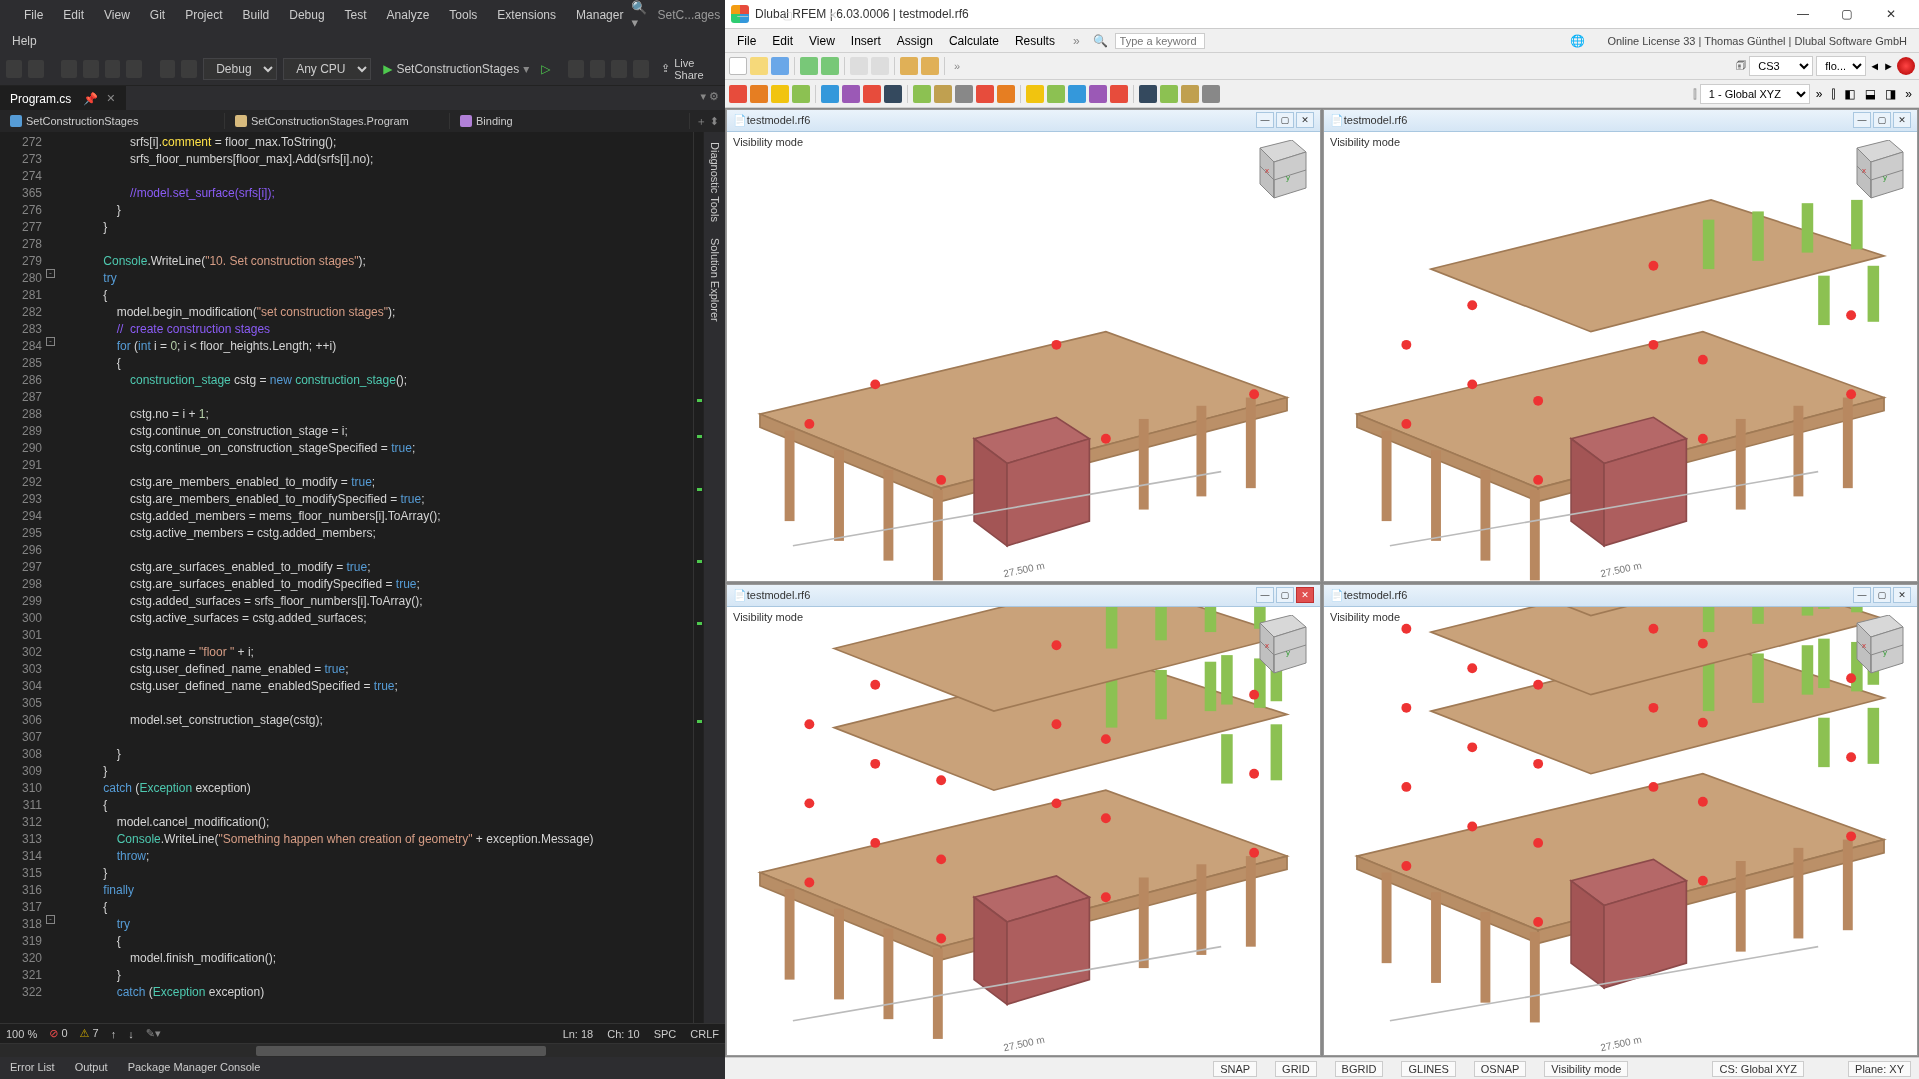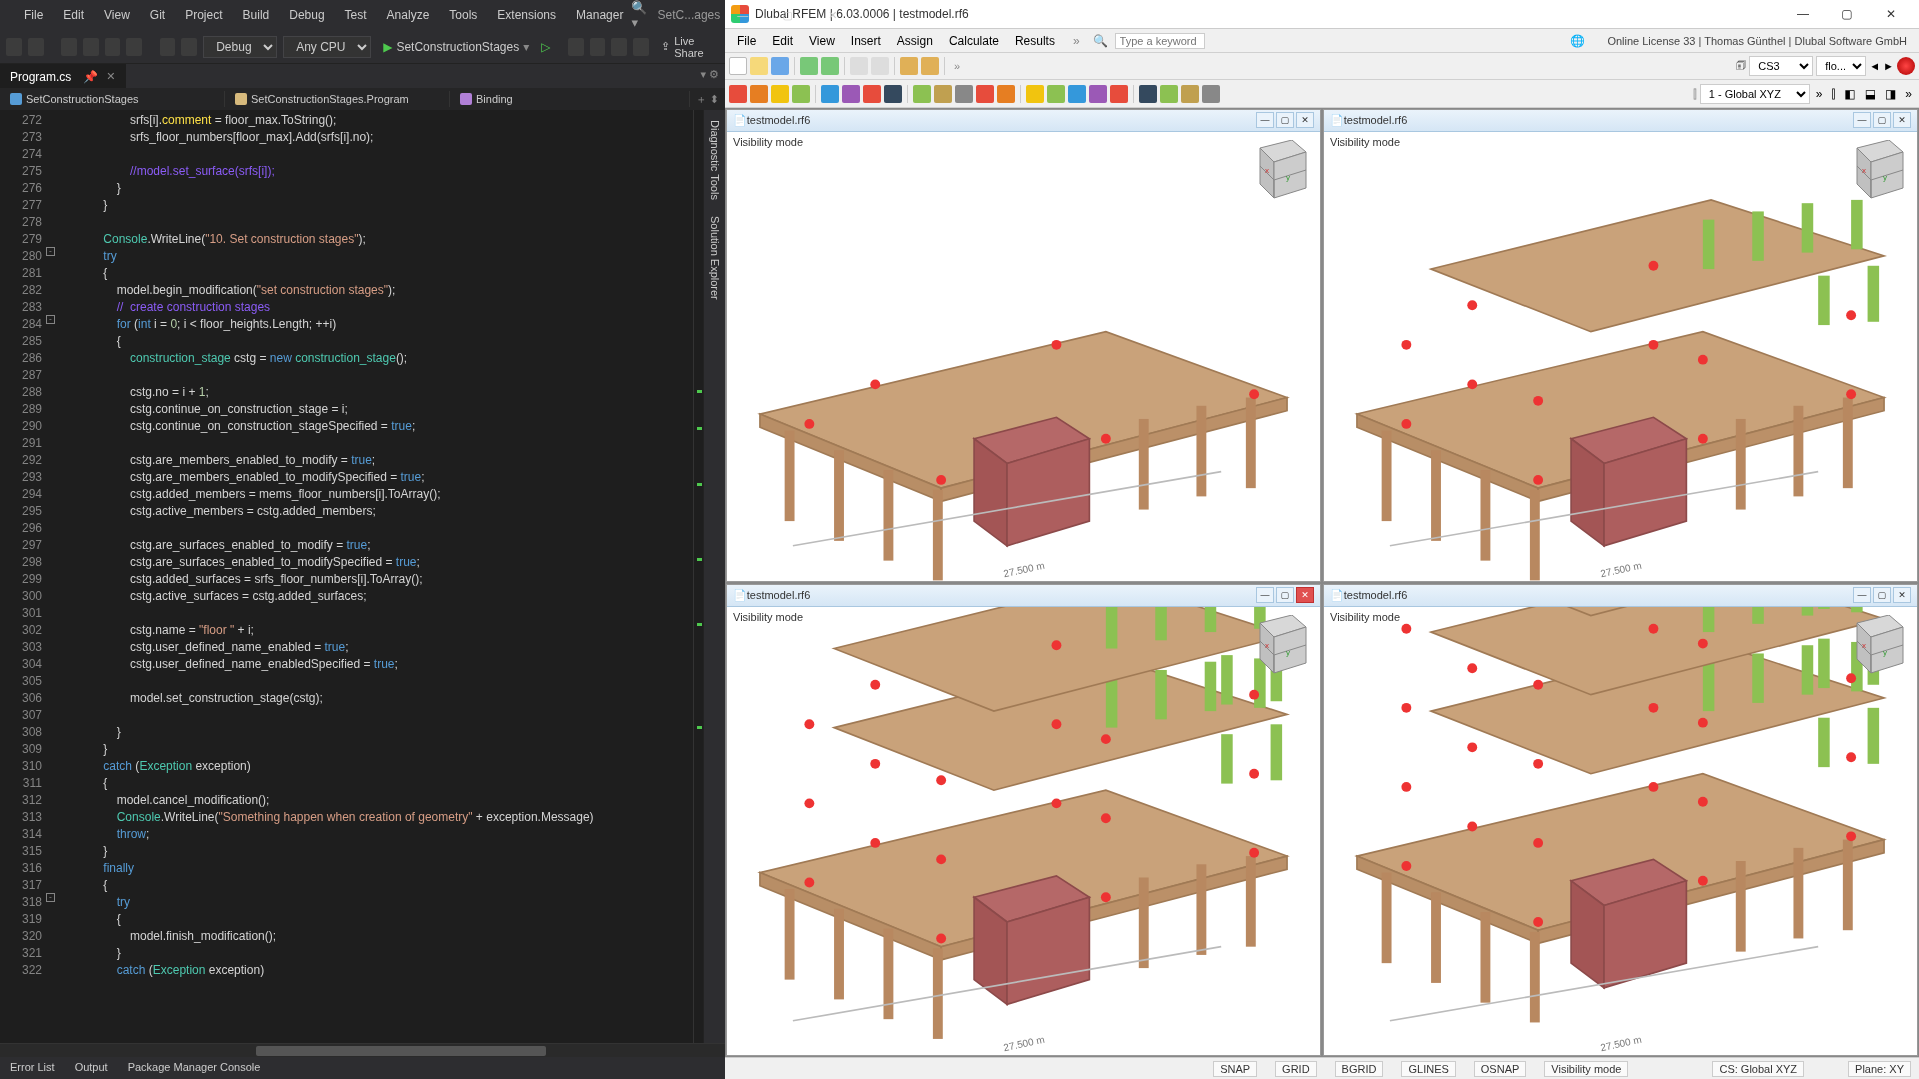--- a/index.html
+++ b/index.html
@@ -115,20 +115,21 @@
     <div class="vs-title-center">
       <span style="font-size:13px;">🔍 ▾</span>
       <span>SetC...ages</span>
     </div>
     <div class="vs-winbtns">
       <div>—</div>
       <div>▢</div>
       <div>✕</div>
     </div>
   </div>
+  <div class="vs-help">Help</div>
 
   <div class="vs-toolbar">
     <div class="tbtn"></div>
     <div class="tbtn"></div>
     <div style="width:6px"></div>
     <div class="tbtn"></div>
     <div class="tbtn"></div>
     <div class="tbtn"></div>
     <div class="tbtn"></div>
     <div style="width:6px"></div>
@@ -183,21 +184,21 @@
   <div class="editor-wrap">
     <div class="gutter" id="gutter">
       <div class="fold-col">
         <div class="fold-mark" style="top:137px">-</div>
         <div class="fold-mark" style="top:205px">-</div>
         <div class="fold-mark" style="top:783px">-</div>
       </div>
     <div class="ln">272</div>
         <div class="ln">273</div>
         <div class="ln">274</div>
-        <div class="ln">275</div>
+        <div class="ln">365</div>
         <div class="ln">276</div>
         <div class="ln">277</div>
         <div class="ln">278</div>
         <div class="ln">279</div>
         <div class="ln">280</div>
         <div class="ln">281</div>
         <div class="ln">282</div>
         <div class="ln">283</div>
         <div class="ln">284</div>
         <div class="ln">285</div>
@@ -247,20 +248,34 @@
       <div class="mm-dot" style="top:48%"></div>
         <div class="mm-dot" style="top:55%"></div>
         <div class="mm-dot" style="top:66%"></div>
     </div>
     <div class="right-rail">
       <span>Diagnostic Tools</span>
       <span>Solution Explorer</span>
     </div>
   </div>
 
+  <div class="editor-status">
+    <span>100 %</span>
+    <span><span style="color:#f14c4c">⊘</span> <span>0</span></span>
+    <span><span style="color:#cca700">⚠</span> <span>7</span></span>
+    <span>↑</span>
+    <span>↓</span>
+    <span style="color:#888">✎▾</span>
+    <div class="right">
+      <span>Ln: 18</span>
+      <span>Ch: 10</span>
+      <span>SPC</span>
+      <span>CRLF</span>
+    </div>
+  </div>
   <div class="hscroll">
       <div class="thumb"></div>
     </div>
 
   <div class="vs-bottom-tabs" id="vs-bottom">
       <span>Error List</span>
       <span>Output</span>
       <span>Package Manager Console</span>
     </div>
 

